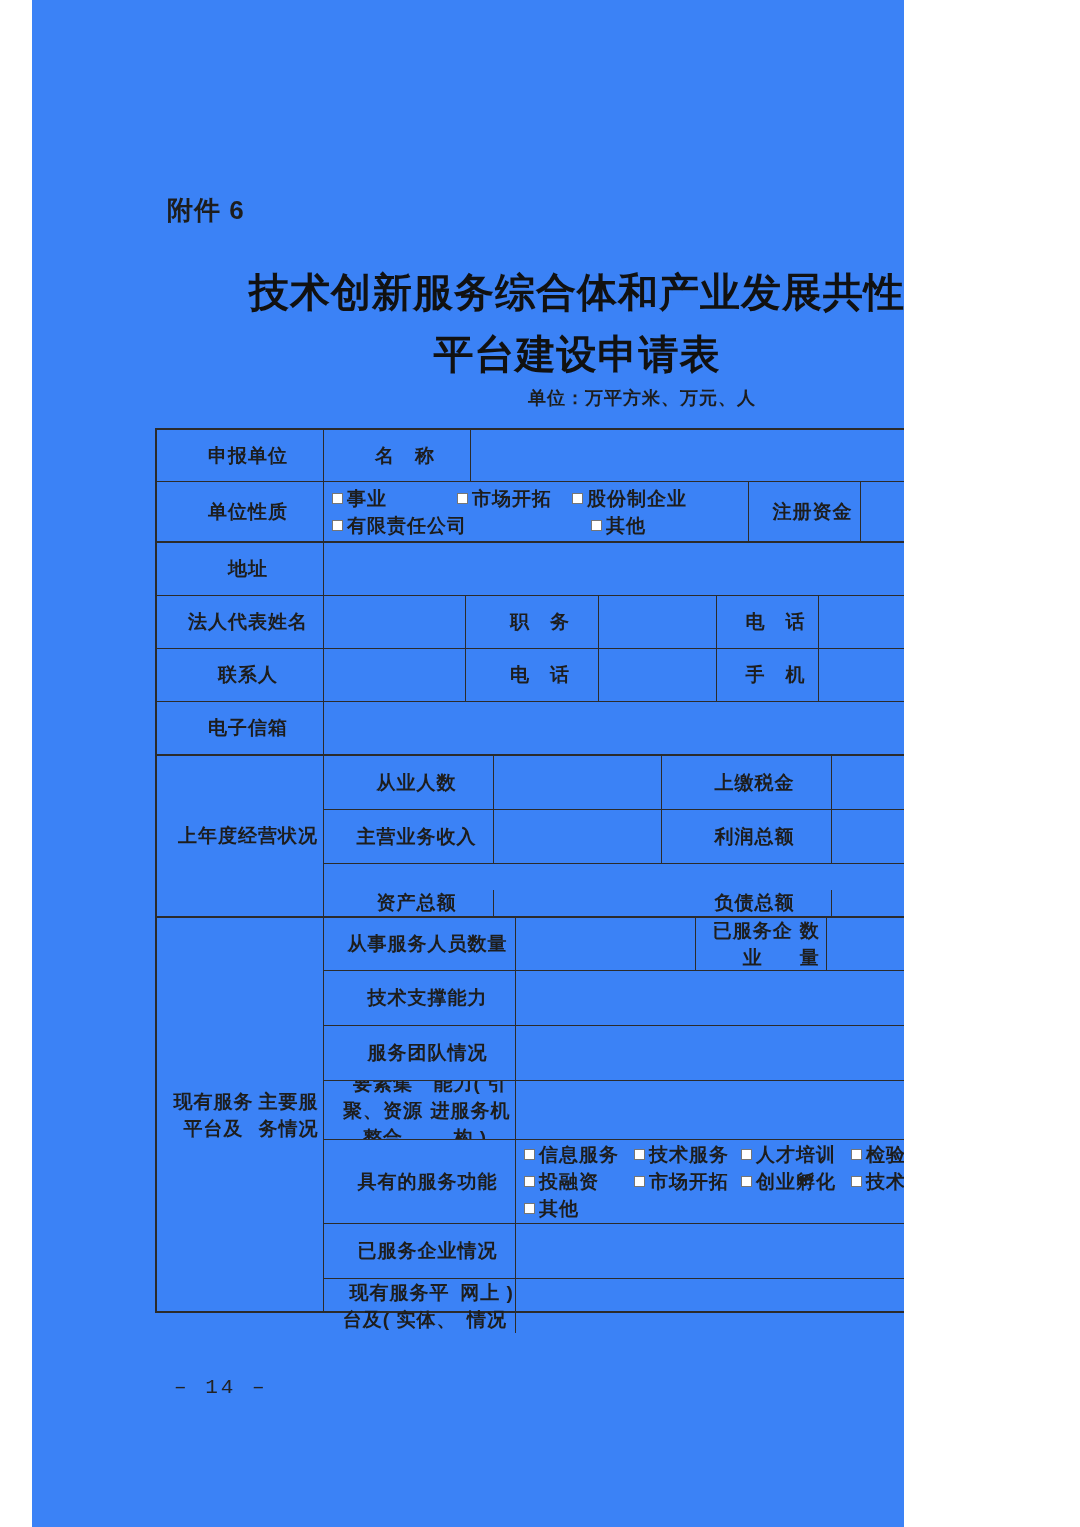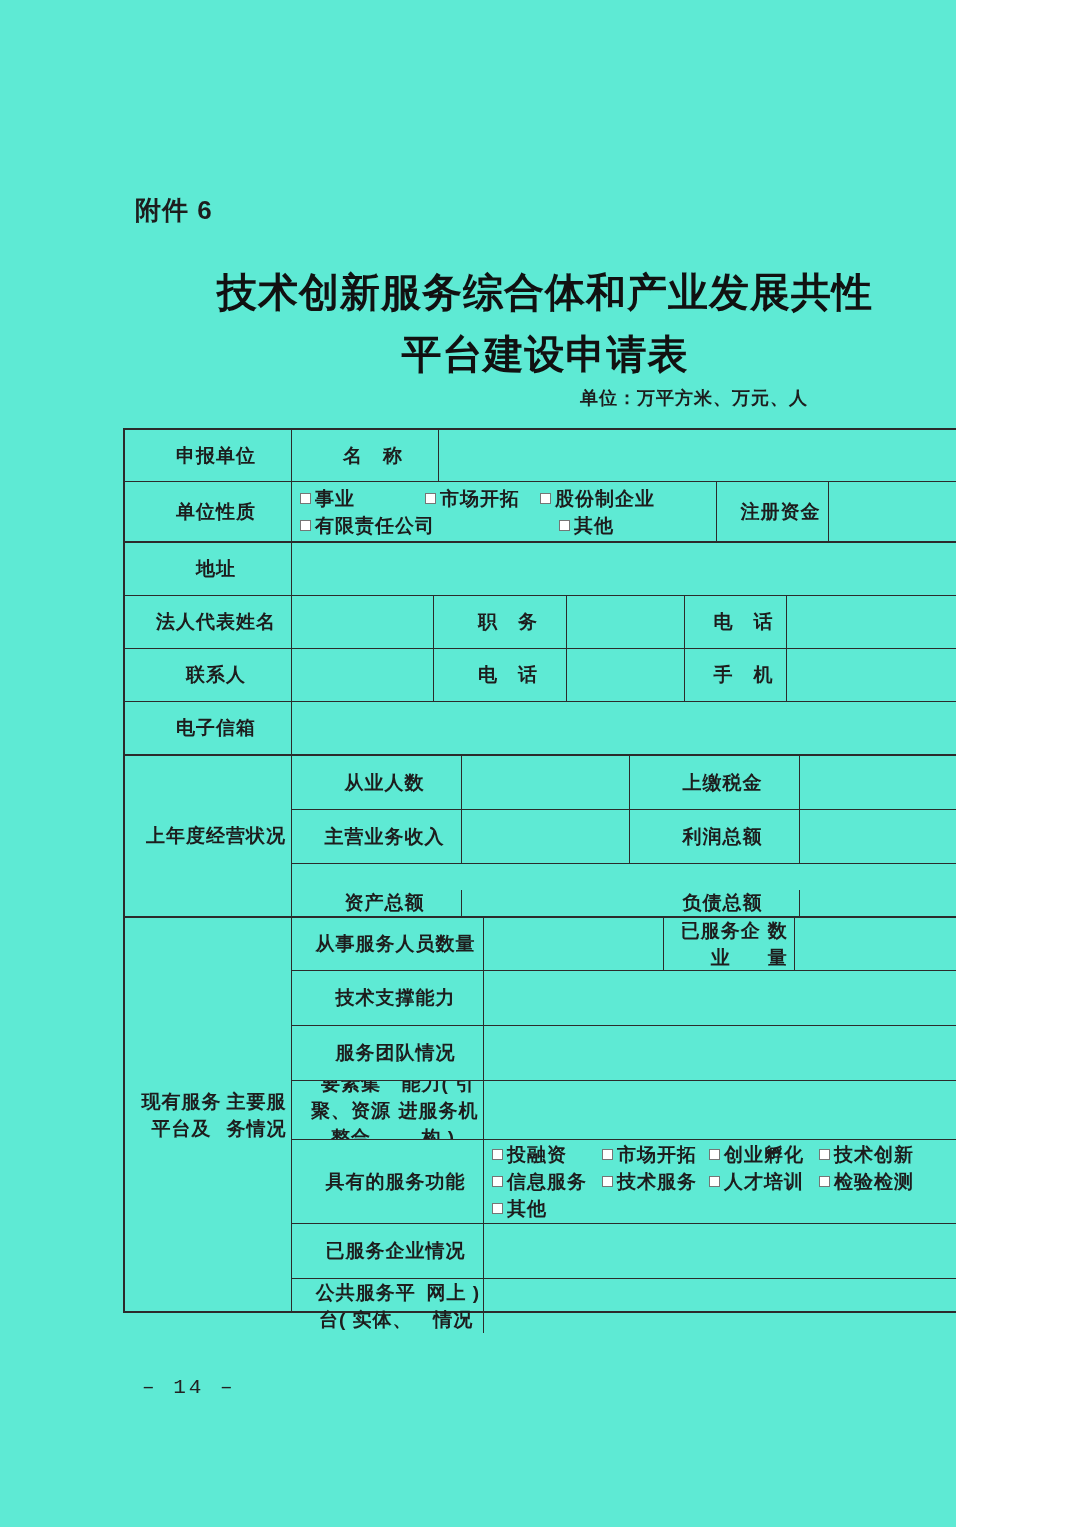--- a/index.html
+++ b/index.html
@@ -1,18 +1,18 @@
 <!DOCTYPE html>
 <html><head>
 <meta charset="utf-8">
 <style>
   html,body{margin:0;padding:0;background:#ffffff;}
   .page{
-    position:relative;width:956px;height:1527px;background:#5eead4;
-    font-family:"Liberation Sans","DejaVu Sans",sans-serif;color:#1d1d1d;overflow:hidden;
+    position:relative;width:872px;height:1527px;background:#3b82f6;
+    font-family:"Liberation Sans","DejaVu Sans",sans-serif;color:#1d1d1d;overflow:hidden;margin-left:32px;
   }
   .attachment{
     position:absolute;left:135px;top:193px;font-size:26px;font-weight:600;letter-spacing:1px;
   }
   .doc-title{
     position:absolute;left:0;top:262px;width:1090px;text-align:center;
     font-family:"Liberation Serif","DejaVu Serif",serif;
     font-size:40px;font-weight:bold;line-height:62px;letter-spacing:1px;color:#111;
   }
   .unit-note{
@@ -188,68 +188,68 @@
             <span>能力( 引进服务机构 )</span>
           </div>
           <div class="c fill"></div>
         </div>
         <div class="sr" style="height:83px">
           <div class="c" style="width:192px">具有的服务功能</div>
           <div class="c fill opts">
             <div class="optline">
               <span class="opt" style="width:110px">
                   <span class="cbx"></span>
-                  <span>投融资</span>
+                  <span>信息服务</span>
                 </span>
               <span class="opt" style="width:107px">
                   <span class="cbx"></span>
-                  <span>市场开拓</span>
-                </span>
-              <span class="opt" style="width:110px">
-                  <span class="cbx"></span>
-                  <span>创业孵化</span>
+                  <span>技术服务</span>
+                </span>
+              <span class="opt" style="width:110px">
+                  <span class="cbx"></span>
+                  <span>人才培训</span>
                 </span>
               <span class="opt">
                   <span class="cbx"></span>
-                  <span>技术创新</span>
+                  <span>检验检测</span>
                 </span>
             </div>
             <div class="optline">
               <span class="opt" style="width:110px">
                   <span class="cbx"></span>
-                  <span>信息服务</span>
+                  <span>投融资</span>
                 </span>
               <span class="opt" style="width:107px">
                   <span class="cbx"></span>
-                  <span>技术服务</span>
-                </span>
-              <span class="opt" style="width:110px">
-                  <span class="cbx"></span>
-                  <span>人才培训</span>
+                  <span>市场开拓</span>
+                </span>
+              <span class="opt" style="width:110px">
+                  <span class="cbx"></span>
+                  <span>创业孵化</span>
                 </span>
               <span class="opt">
                   <span class="cbx"></span>
-                  <span>检验检测</span>
+                  <span>技术创新</span>
                 </span>
             </div>
             <div class="optline">
               <span class="opt">
                   <span class="cbx"></span>
                   <span>其他</span>
                 </span>
             </div>
           </div>
         </div>
         <div class="sr" style="height:54px">
           <div class="c" style="width:192px">已服务企业情况</div>
           <div class="c fill"></div>
         </div>
         <div class="sr last">
           <div class="c two" style="width:192px">
-            <span>公共服务平台( 实体、</span>
+            <span>现有服务平台及( 实体、</span>
             <span>网上 ) 情况</span>
           </div>
           <div class="c fill"></div>
         </div>
       </div>
     </div>
 
   </div>
 
   <div class="page-number">– 14 –</div>

